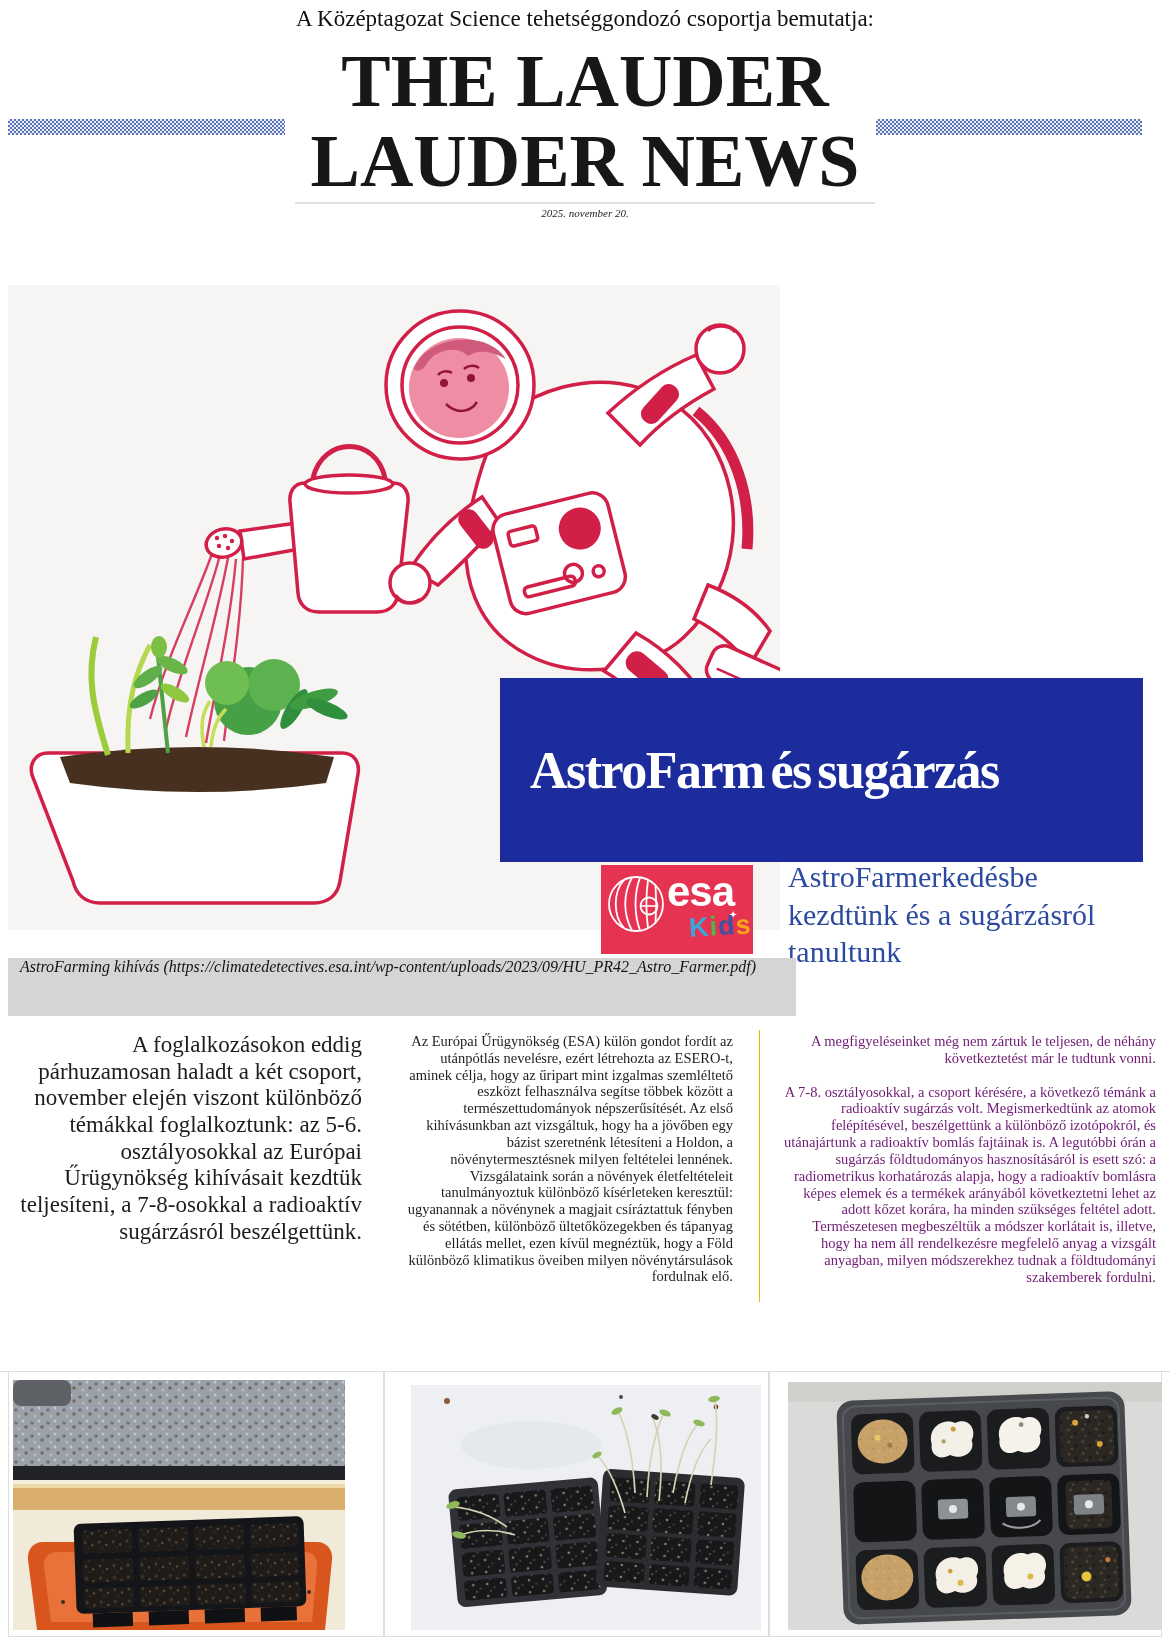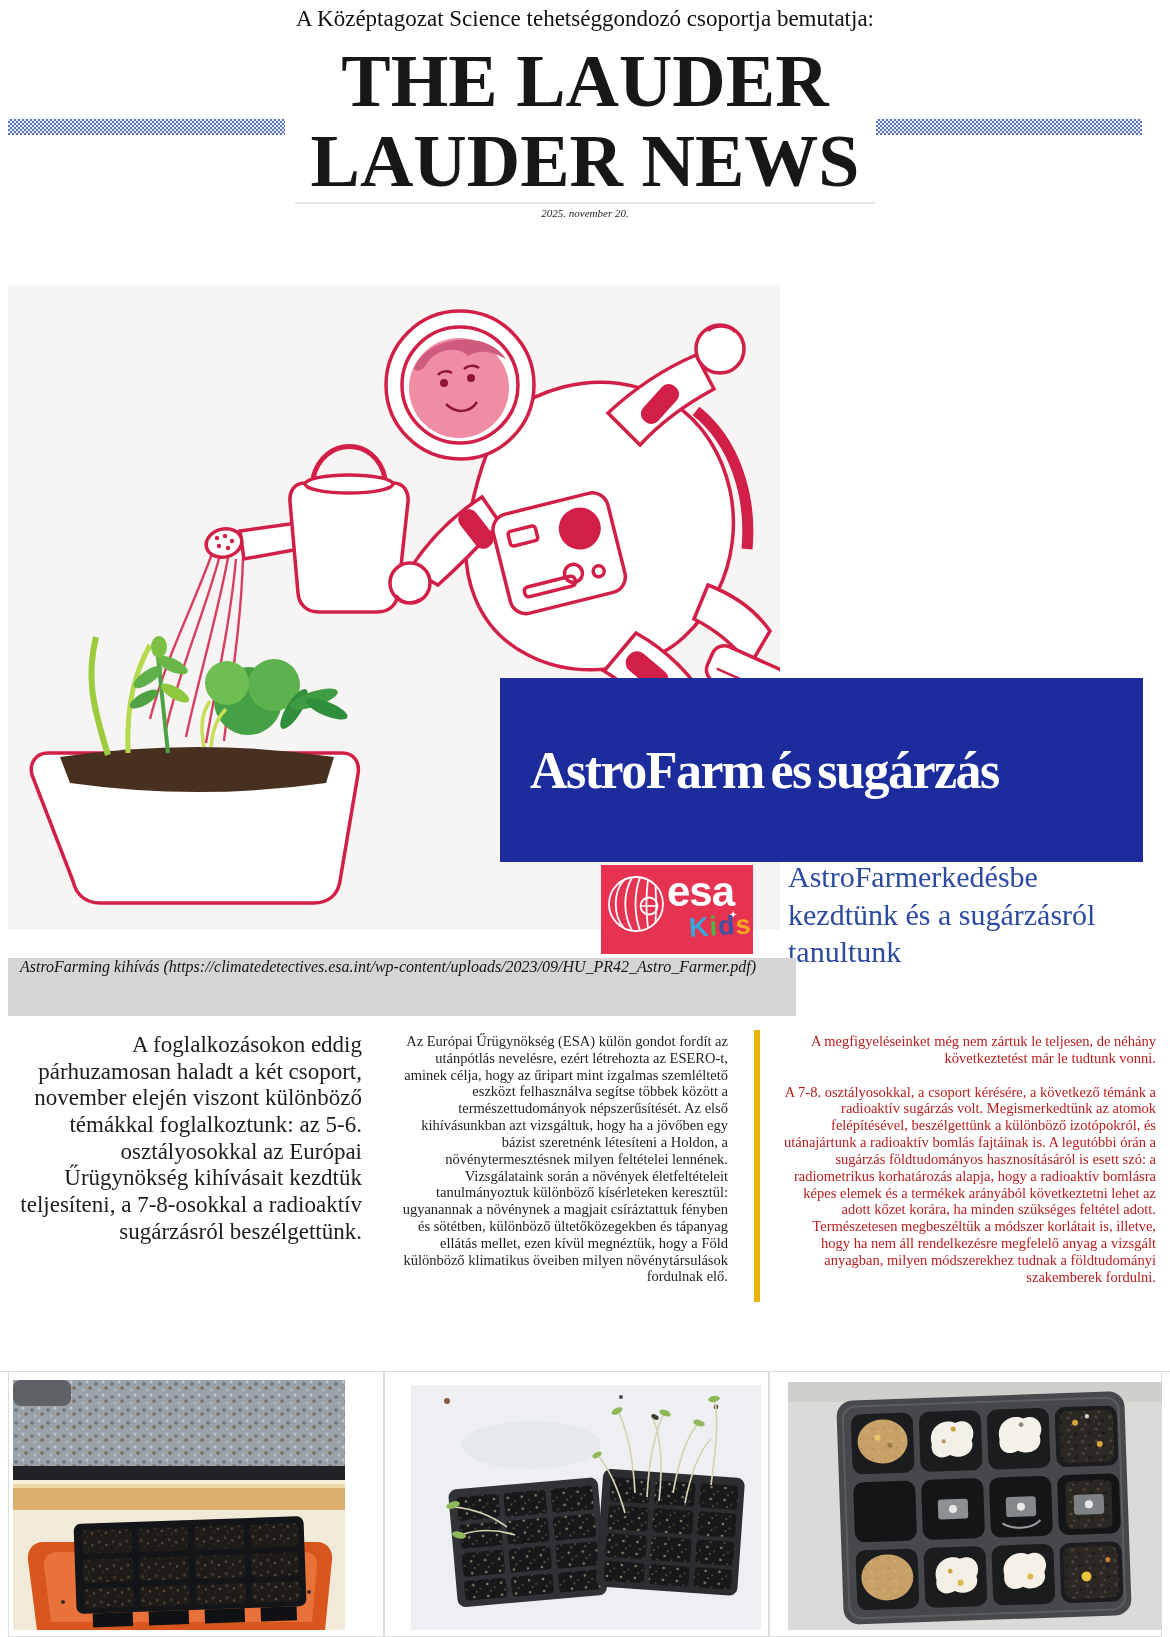--- a/index.html
+++ b/index.html
@@ -46,22 +46,22 @@
           font-size:30px;line-height:1.25;color:#2b4aa0;}
   .caption-bar{position:absolute;left:8px;top:958px;width:788px;height:58px;background:#d5d5d5;
           display:flex;align-items:flex-start;}
   .caption-text{font-style:italic;font-size:16px;color:#141414;padding:0 12px;white-space:nowrap;}
 
   
   .columns{position:absolute;left:8px;top:1030px;width:1154px;display:grid;
           grid-template-columns:368px 384px 402px;text-align:right;}
   .col{box-sizing:border-box;}
   .col-intro{font-size:23px;line-height:1.16;padding:2px 14px 0 2px;color:#1d1d1d;}
-  .col-esa{font-size:14.5px;line-height:1.16;padding:3px 26px 0 20px;border-right:6px solid #eab308;color:#1d1d1d;}
-  .col-rad{font-size:14.5px;line-height:1.16;padding:3px 6px 0 20px;color:#b91c1c;}
+  .col-esa{font-size:14.5px;line-height:1.16;padding:3px 26px 0 20px;border-right:1px solid #eab308;color:#1d1d1d;}
+  .col-rad{font-size:14.5px;line-height:1.16;padding:3px 6px 0 20px;color:#701a75;}
   .col-rad p{margin:0 0 17px 0;}
   .col-esa p,.col-intro p{margin:0;}
 
   
   .photo-row-border{position:absolute;left:0;top:1371px;width:1170px;height:0;border-top:1px solid #dcdcdc;}
   .photo-cell{position:absolute;top:1371px;height:266px;background:#fff;
           border:1px solid #dedede;box-sizing:border-box;}
   .cell-1{left:8px;width:376px;}
   .cell-2{left:384px;width:385px;}
   .cell-3{left:769px;width:393px;}

